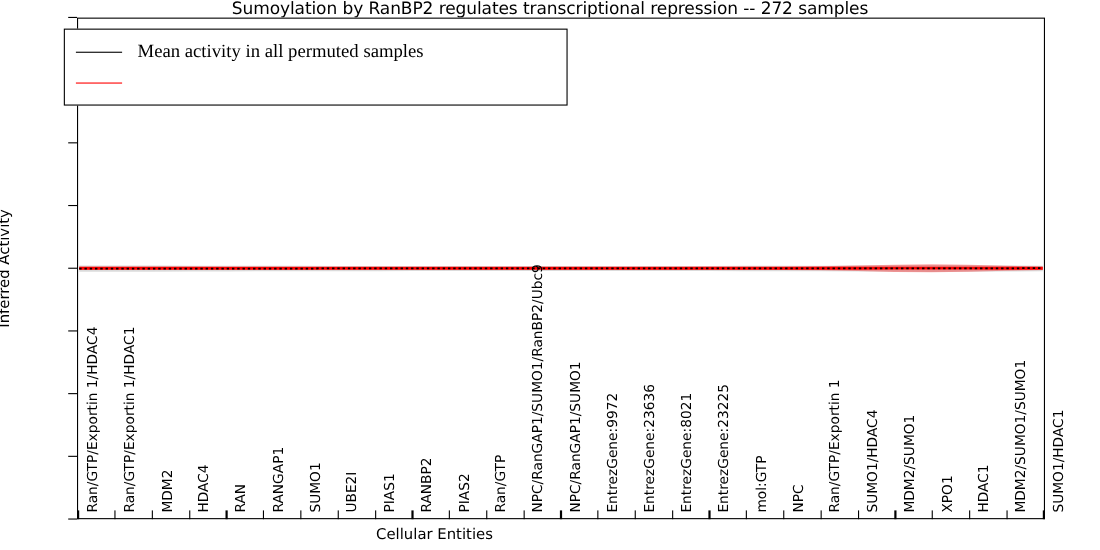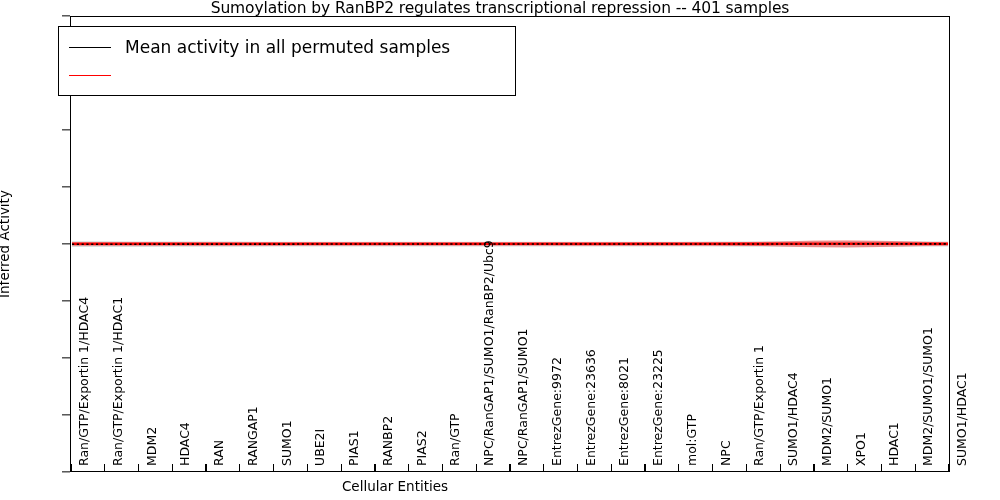--- a/index.html
+++ b/index.html
@@ -98,20 +98,21 @@
   #legend {
     position: absolute;
     left: 58px;
     top: 26px;
     width: 458px;
     height: 70px;
     border: 1.3px solid #000000;
     background: #ffffff;
     box-sizing: border-box;
     padding: 6px 10px;
+    font-family: Liberation Serif, serif;
   }
   .legend-row {
     display: flex;
     align-items: center;
     height: 28px;
   }
   .legend-swatch {
     width: 42px;
     height: 0;
     border-top: 1.6px solid #000000;
@@ -123,21 +124,21 @@
     font-size: 17px;
     color: #000000;
     white-space: nowrap;
   }
 </style>
 </head>
 <body>
 
 <div id="figure">
 
-  <div class="chart-title">Sumoylation by RanBP2 regulates transcriptional repression -- 401 samples</div>
+  <div class="chart-title">Sumoylation by RanBP2 regulates transcriptional repression -- 272 samples</div>
 
   <div class="ylabel">Inferred Activity</div>
 
   <div class="xlabel">Cellular Entities</div>
 
   <div class="ytick-wrap" id="ytick-wrap">
       <div class="ytick-mark" style="top: 472px;"></div>
       <div class="ytick-mark" style="top: 415px;"></div>
       <div class="ytick-mark" style="top: 358px;"></div>
       <div class="ytick-mark" style="top: 301px;"></div>

